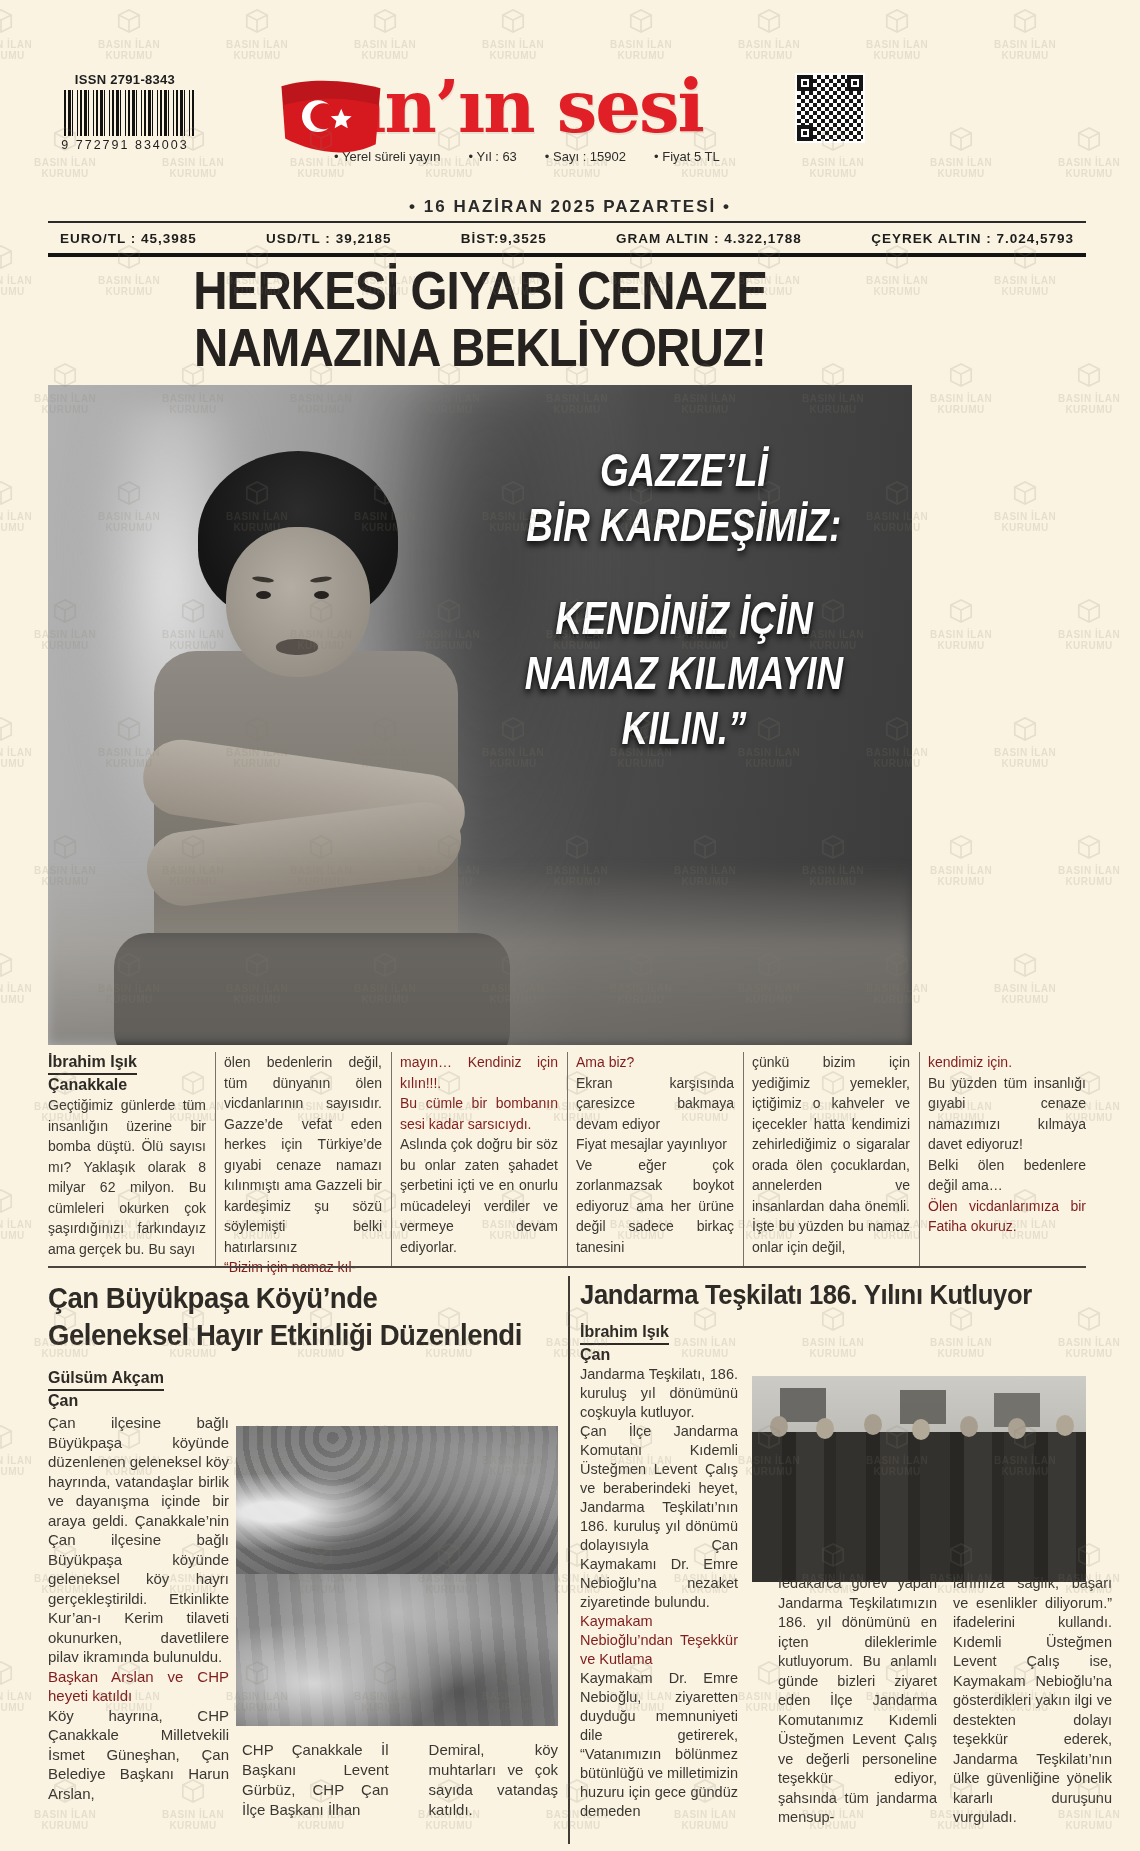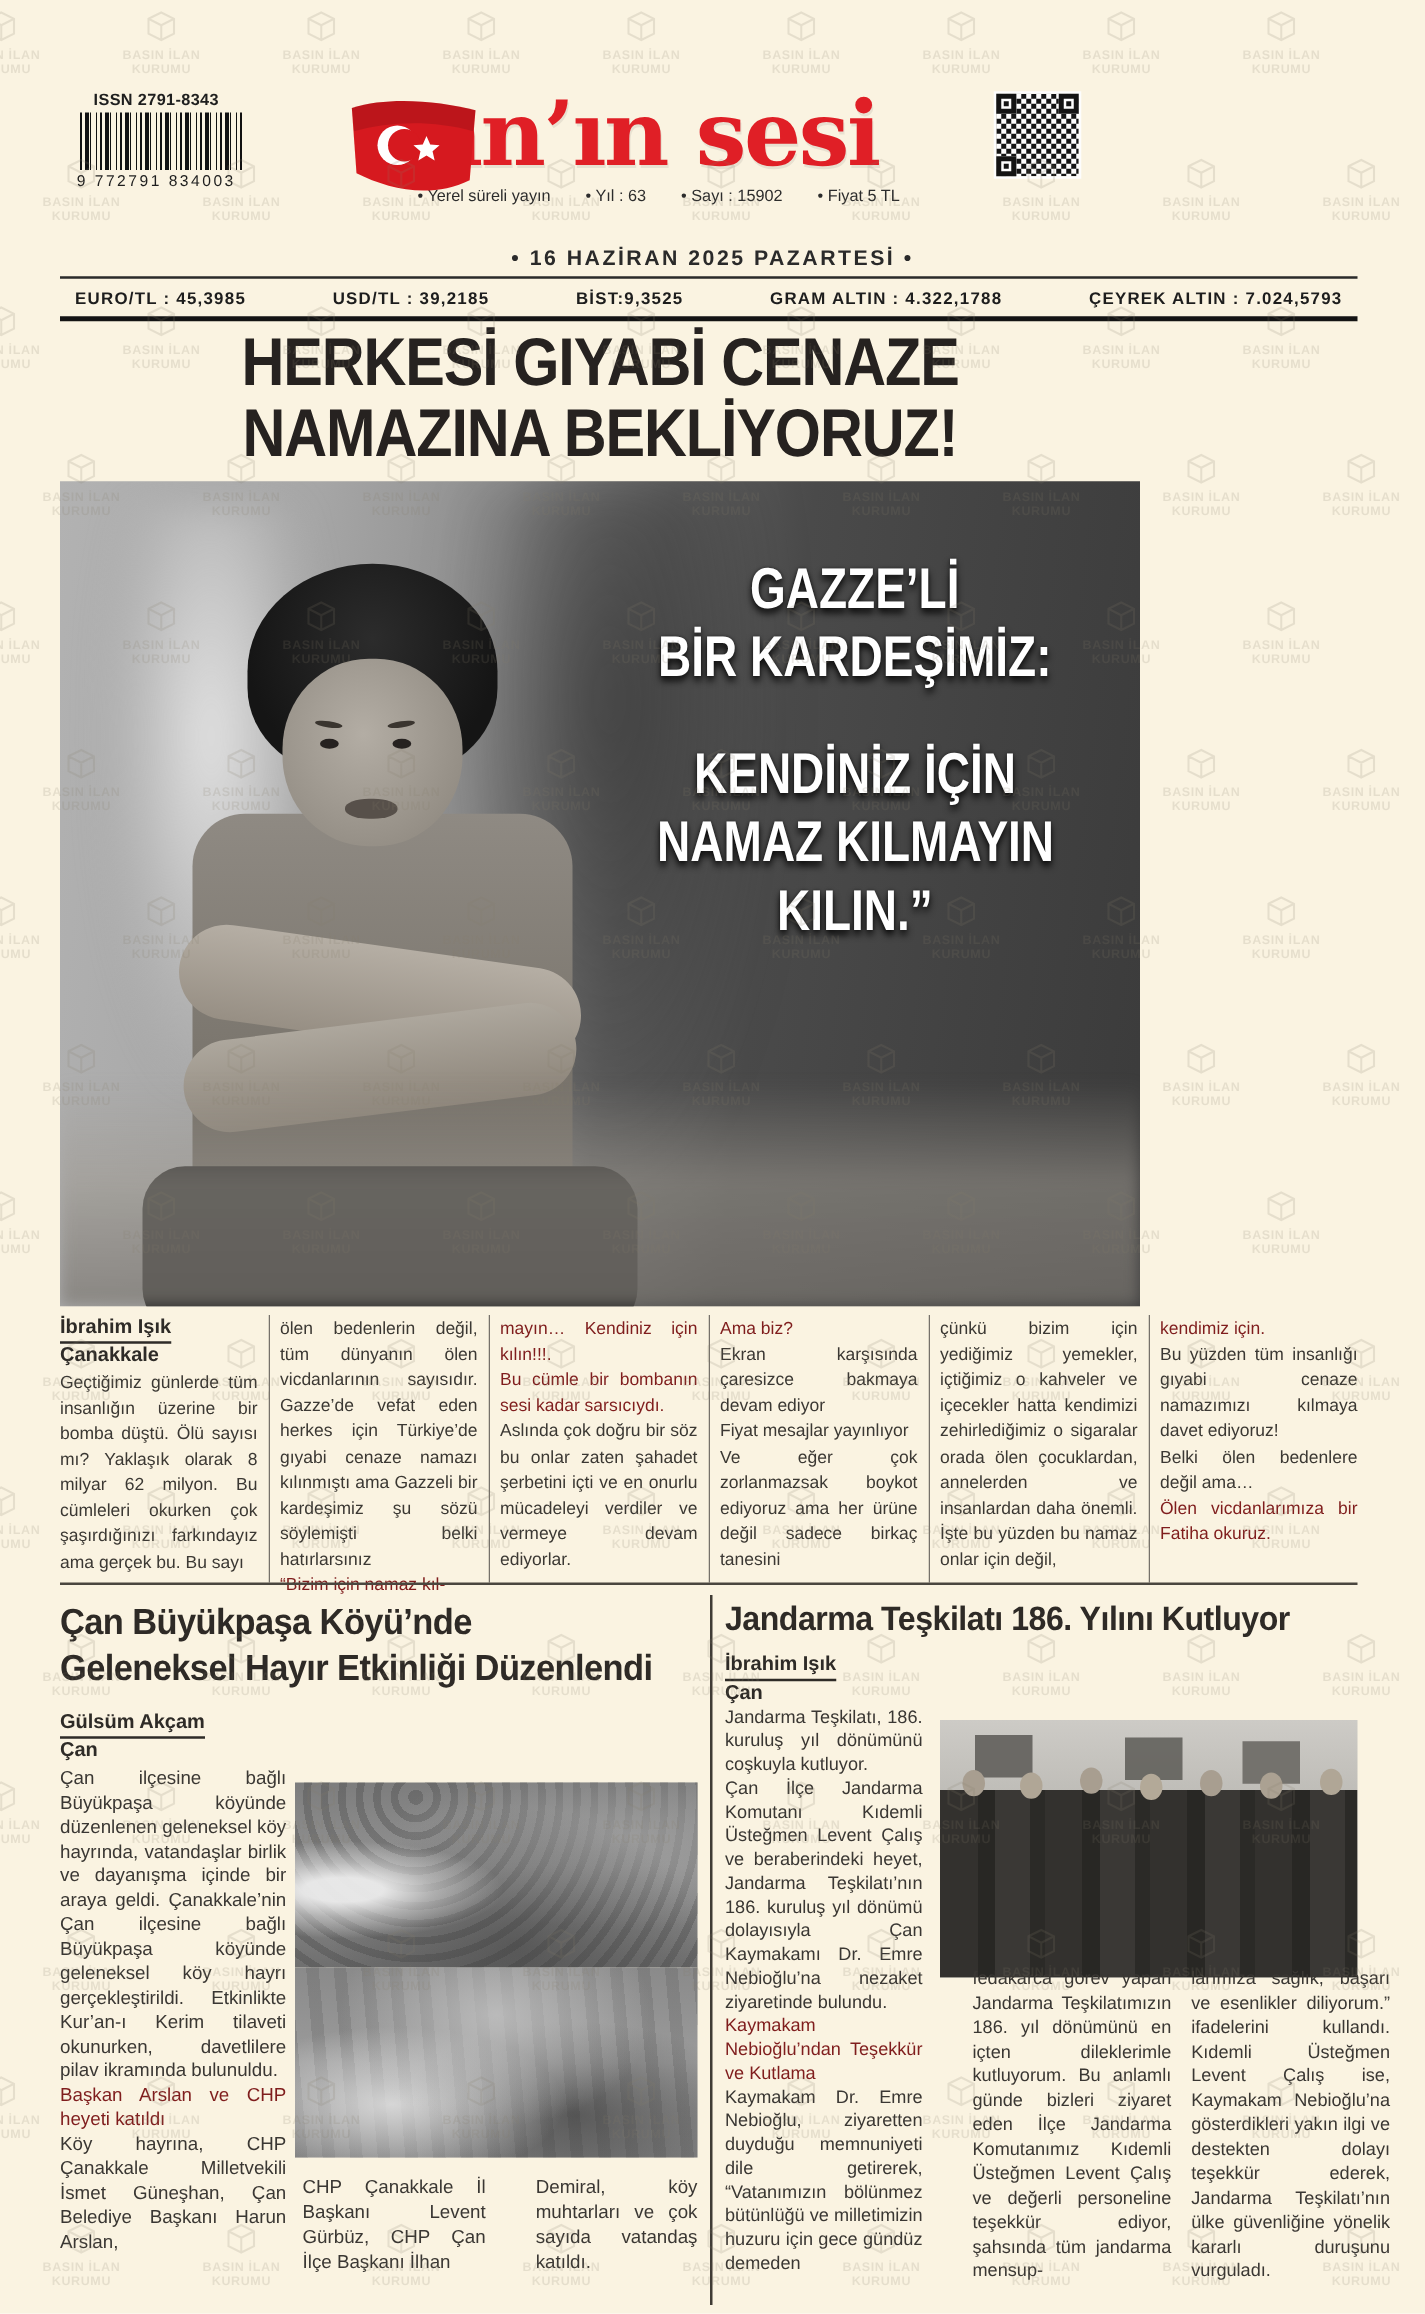--- a/index.html
+++ b/index.html
@@ -61,21 +61,21 @@
   .boy-mouth{left:228px;top:254px;width:42px;height:16px;border-radius:46%;background:#57504a;}
   .boy-body{left:106px;top:266px;width:304px;height:306px;border-radius:42px 42px 22px 22px;
       background:linear-gradient(180deg,#8f8a83,#7c776f 60%,#6e6962);}
   .boy-arm1{left:94px;top:372px;width:324px;height:76px;border-radius:40px;transform:rotate(8deg);
       background:linear-gradient(180deg,#b5aea4,#978f84);}
   .boy-arm2{left:98px;top:432px;width:316px;height:74px;border-radius:40px;transform:rotate(-7deg);
       background:linear-gradient(180deg,#ada79d,#8d857a);}
   .boy-pants{left:66px;top:548px;width:396px;height:132px;border-radius:34px;background:#262626;}
   .hero-overlay{position:absolute;right:10px;top:58px;width:436px;text-align:center;color:#fff;
       font-weight:800;z-index:5;}
-  .hero-overlay div{position:static;}
+  .hero-overlay div{position:static;font-style:italic;}
   .ov-line{font-size:46px;line-height:55px;}
   .ov-line span{display:inline-block;transform:scaleX(.8);transform-origin:center;white-space:nowrap;
       text-shadow:0 4px 7px rgba(0,0,0,.85),0 0 3px rgba(0,0,0,.5);letter-spacing:0;}
   .ov-gap{height:38px;}
   
   .lead-cols{position:absolute;top:1052px;left:48px;width:1038px;height:214px;display:flex;
       font-size:14px;line-height:20.5px;text-align:justify;color:#3b3833;}
   .lcol{width:158px;flex:none;}
   .lcol + .lcol{border-left:1px solid #76716a;padding-left:8px;margin-left:9px;}
   .lcol p{margin:0;}

